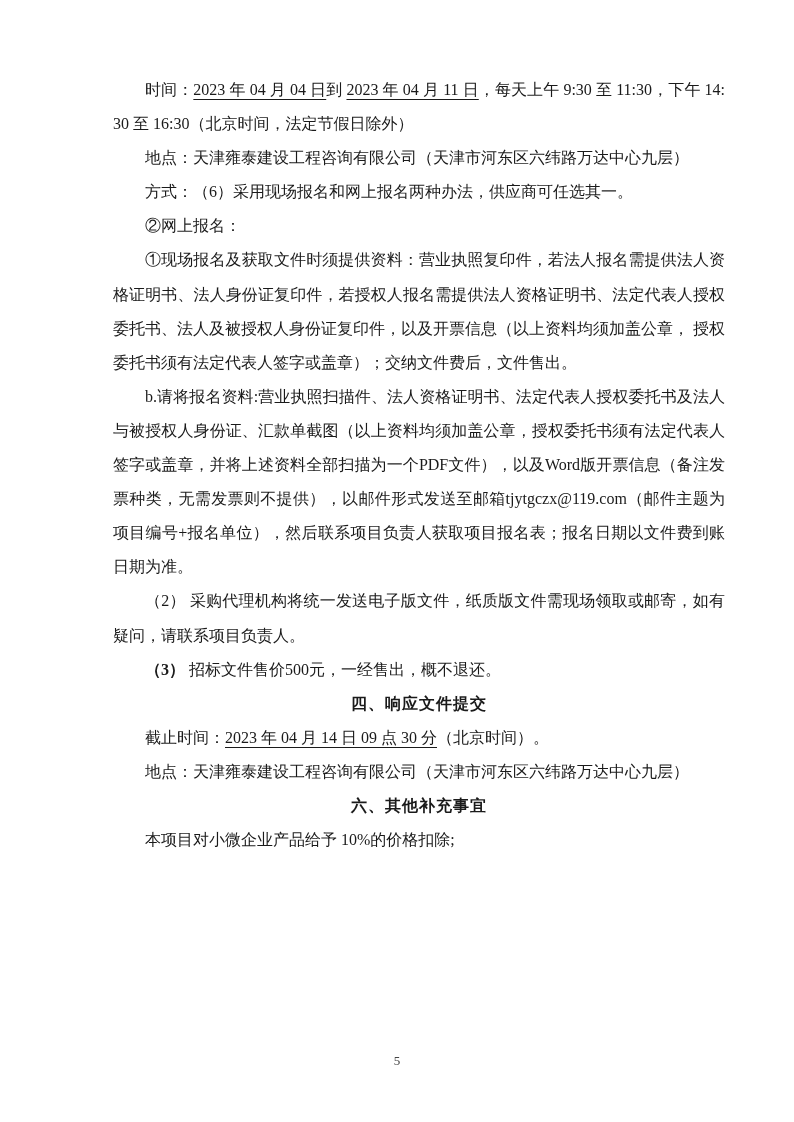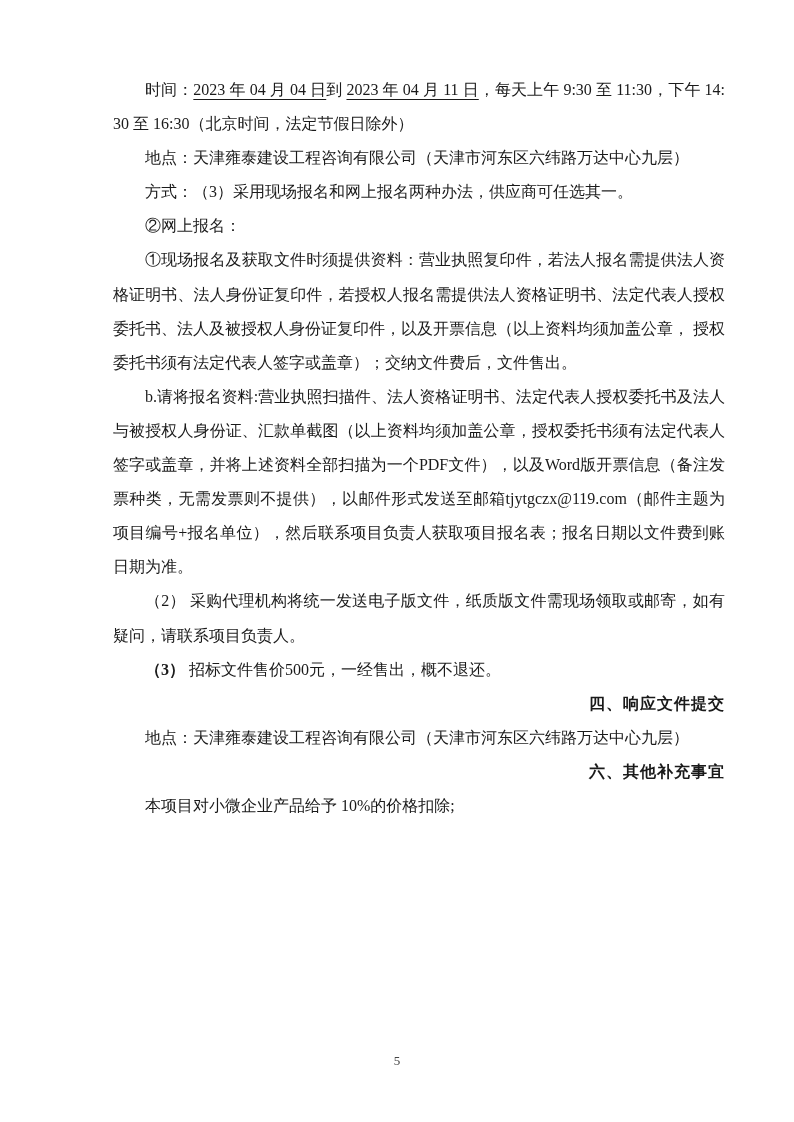--- a/index.html
+++ b/index.html
@@ -27,21 +27,21 @@
     font-size: 16px;
     line-height: 34.1px;
     text-align: justify;
     text-indent: 32px;
     word-break: break-all;
   }
   .content p.heading {
     font-family: "Liberation Sans", "DejaVu Sans", sans-serif;
     font-weight: bold;
     text-indent: 0;
-    text-align: right;
+    text-align: center;
     letter-spacing: 1px;
   }
   .u {
     text-decoration: underline;
     text-underline-offset: 4px;
   }
   .b {
     font-weight: bold;
   }
   .footer {
@@ -58,35 +58,36 @@
 </head>
 <body>
 
 <div class="page">
   <div class="content">
 
     <p><span>时间：</span><span class="u">2023 年 04 月 04 日</span><span>到 </span><span class="u">2023 年 04 月 11 日</span><span>，每天上午 9:30 至 11:30，下午 14:30 至 16:30（北京时间，法定节假日除外）</span></p>
 
     <p>地点：天津雍泰建设工程咨询有限公司（天津市河东区六纬路万达中心九层）</p>
 
-    <p>方式：（3）采用现场报名和网上报名两种办法，供应商可任选其一。</p>
+    <p>方式：（6）采用现场报名和网上报名两种办法，供应商可任选其一。</p>
 
     <p>②网上报名：</p>
 
     <p>①现场报名及获取文件时须提供资料：营业执照复印件，若法人报名需提供法人资格证明书、法人身份证复印件，若授权人报名需提供法人资格证明书、法定代表人授权委托书、法人及被授权人身份证复印件，以及开票信息（以上资料均须加盖公章， 授权委托书须有法定代表人签字或盖章）；交纳文件费后，文件售出。</p>
 
 
     <p>b.请将报名资料:营业执照扫描件、法人资格证明书、法定代表人授权委托书及法人与被授权人身份证、汇款单截图（以上资料均须加盖公章，授权委托书须有法定代表人签字或盖章，并将上述资料全部扫描为一个PDF文件），以及Word版开票信息（备注发票种类，无需发票则不提供），以邮件形式发送至邮箱tjytgczx@119.com（邮件主题为项目编号+报名单位），然后联系项目负责人获取项目报名表；报名日期以文件费到账日期为准。</p>
 
     <p>（2） 采购代理机构将统一发送电子版文件，纸质版文件需现场领取或邮寄，如有疑问，请联系项目负责人。</p>
 
     <p><span class="b">（3）</span><span> 招标文件售价500元，一经售出，概不退还。</span></p>
 
     <p class="heading">四、响应文件提交</p>
 
+    <p><span>截止时间：</span><span class="u">2023 年 04 月 14 日 09 点 30 分</span><span>（北京时间）。</span></p>
 
     <p>地点：天津雍泰建设工程咨询有限公司（天津市河东区六纬路万达中心九层）</p>
 
 
 
     <p class="heading">六、其他补充事宜</p>
 
     <p>本项目对小微企业产品给予 10%的价格扣除;</p>
 
   </div>

